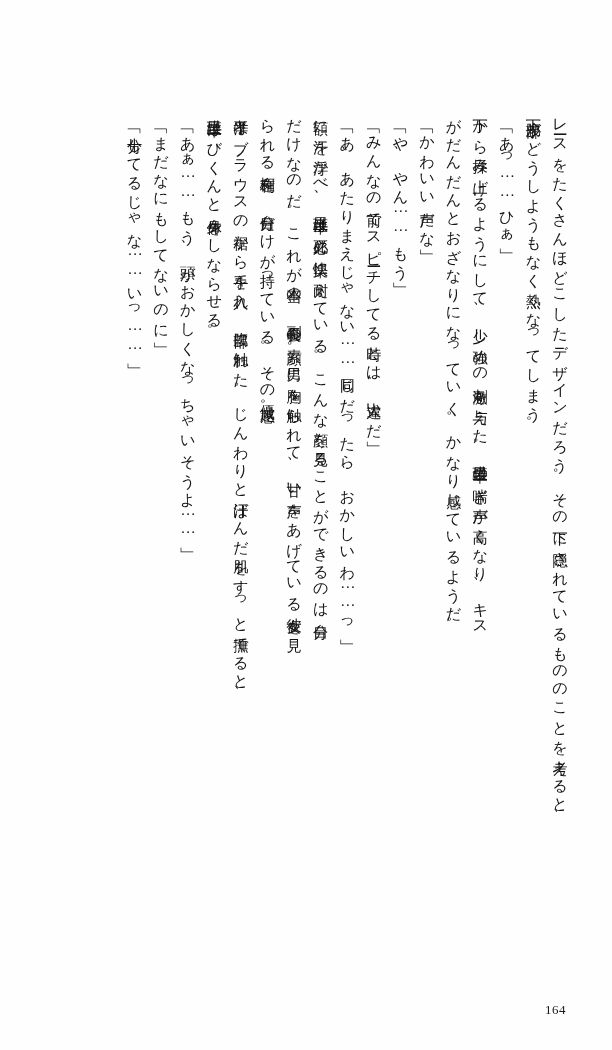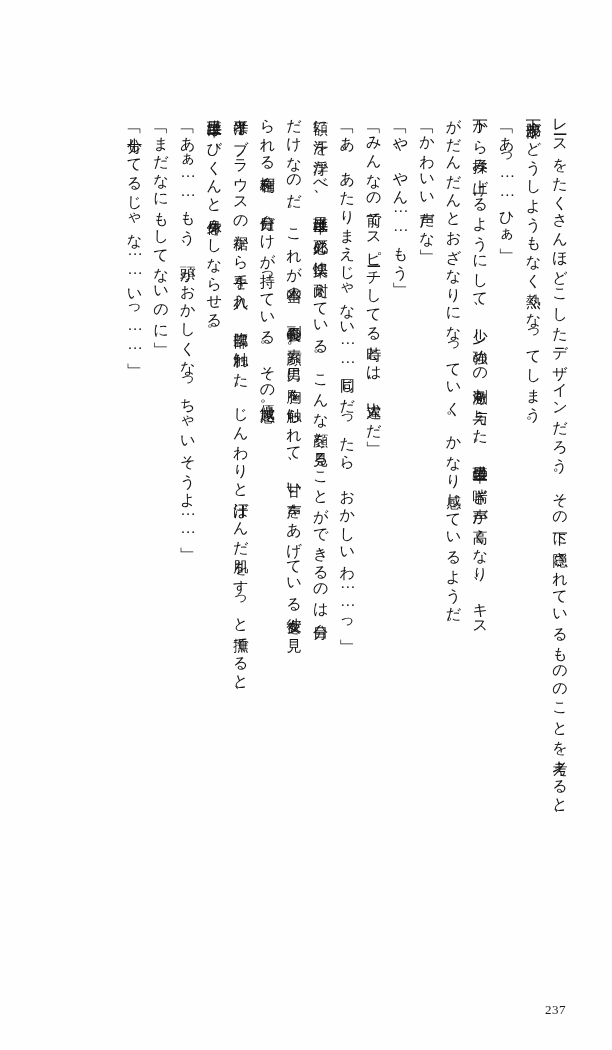--- a/index.html
+++ b/index.html
@@ -78,15 +78,15 @@
     <div class="line">額に汗を浮かべ、瑛里華は必死に快楽に耐えている。こんな顔を見ることができるのは自分</div>
     <div class="line">だけなのだ。これが本当の、副会長の素顔。男に胸を触られて、甘い声をあげている彼女を見</div>
     <div class="line">られる権利を、自分だけが持っている。その優越感。</div>
     <div class="line">孝平はブラウスの裾から手を入れ、腹部に触れた。じんわりと汗ばんだ肌をすっと撫でると、</div>
     <div class="line">瑛里華はびくんと身体をしならせる。</div>
     <div class="line indent-1">「あぁ……もう、頭がおかしくなっちゃいそうよ……」</div>
     <div class="line indent-1">「まだなにもしてないのに」</div>
     <div class="line indent-1">「十分してるじゃな……いっ……」</div>
   </div>
 
-  <div class="page-number">237</div>
+  <div class="page-number">164</div>
 
 </div>
 
 </body></html>

